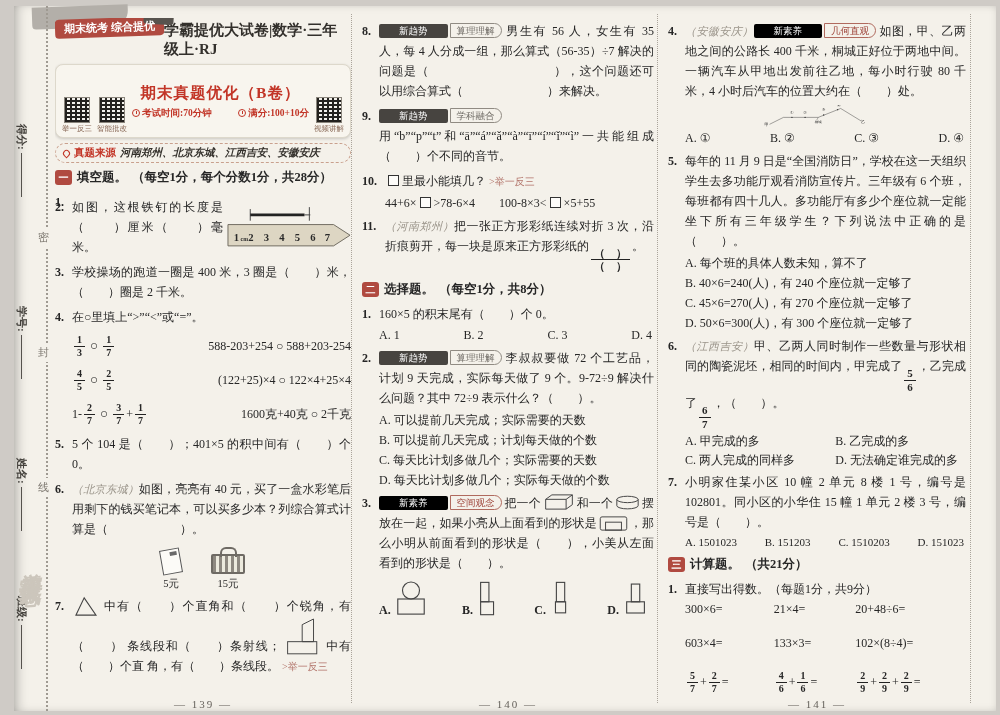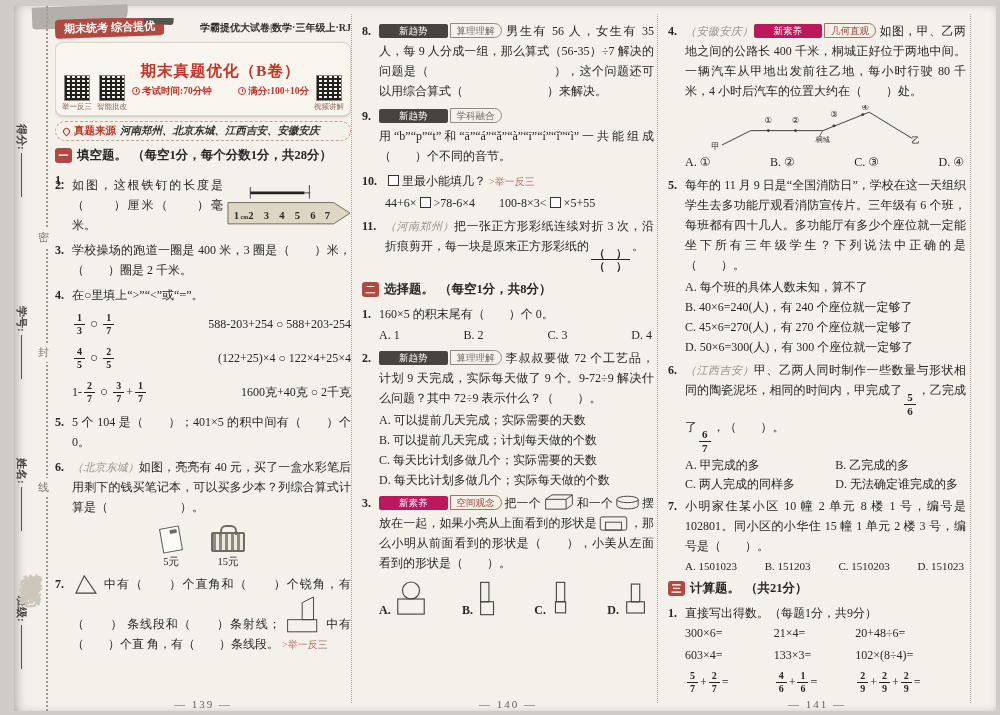--- a/index.html
+++ b/index.html
@@ -20,21 +20,21 @@
   .col { position: absolute; top: 12px; height: 694px; display: flex; flex-direction: column; overflow: hidden; }
   .c1 { left: 41px; width: 296px; }
   .c2 { left: 348px; width: 292px; }
   .c3 { left: 654px; width: 298px; }
   .vsep { position: absolute; top: 8px; bottom: 8px; border-left: 1.5px dotted #aaa49b; }
 
   
   .hrow { display: flex; align-items: flex-start; justify-content: space-between; margin-bottom: 5px; }
   .badge { position: relative; background: #b04a40; color: #fff; font-size: 11px; font-weight: 700; padding: 2px 9px; border-radius: 4px; transform: rotate(-2deg); font-family: "Liberation Sans", sans-serif; white-space: nowrap; z-index: 1; }
   .badge::after { content: ""; position: absolute; right: -10px; top: -5px; width: 30px; height: 13px; background: #57534e; border-radius: 3px; transform: rotate(5deg); z-index: -1; }
-  .series { font-size: 10px; font-weight: 700; color: #33302c; padding-top: 3px; }
+  .series { font-size: 15px; font-weight: 700; color: #33302c; padding-top: 3px; }
   .card { display: flex; align-items: center; gap: 5px; background: #f8f5ee; border: 1px solid #ddd8cb; border-radius: 8px; box-shadow: 0 1px 3px rgba(0,0,0,.18); padding: 4px 6px; }
   .qrblock { text-align: center; margin-top: 28px; }
   .qr { width: 26px; height: 26px; margin: 0 auto; border: 1px solid #8a857c;
         background-image: repeating-linear-gradient(0deg, #23211e 0 2px, transparent 2px 4px),
                           repeating-linear-gradient(90deg, #23211e 0 2px, #f3f1ec 2px 5px); }
   .qrcap { font-size: 7.5px; color: #8a6a58; line-height: 1.2; margin-top: 1px; }
   .titlemid { flex: 1; text-align: center; }
   .ptitle { color: #c23527; font-weight: 700; font-size: 15.5px; letter-spacing: 1px; white-space: nowrap; }
   .pmeta { color: #c23527; font-size: 9.5px; font-weight: 700; display: flex; justify-content: space-between; gap: 10px; align-items: center; margin-top: 3px; white-space: nowrap; }
   .mico { display: inline-block; width: 8px; height: 8px; border: 1.2px solid #c23527; border-radius: 50%; position: relative; margin-right: 2px; vertical-align: -1px; }
@@ -46,21 +46,21 @@
 
   
   .sec { display: flex; align-items: center; gap: 5px; margin: 6px 0 3px; font-weight: 700; font-size: 12.5px; }
   .secbadge { width: 17px; height: 15px; flex: none; background: #b04a40; color: #fff; border-radius: 3px; font-size: 10px; display: flex; align-items: center; justify-content: center; font-family: "Liberation Sans", sans-serif; }
   .q { position: relative; padding-left: 17px; margin: 2.5px 0; font-size: 12px; line-height: 20px; text-align: justify; }
   .q.w2 { padding-left: 23px; }
   .qn { position: absolute; left: 0; top: 0; font-weight: 700; }
   .loc { color: #9a948a; font-size: 11px; font-style: italic; }
   .mk { color: #b3766c; font-size: 10px; white-space: nowrap; }
   .tg1 { display: inline-block; background: #474440; color: #fff; font-size: 9.5px; line-height: 14px; padding: 0 20px; border-radius: 2px; margin-right: 2px; vertical-align: 1px; font-family: "Liberation Sans", sans-serif; }
-  .tg1.red { background: #be185d; }
+  .tg1.red { background: #000000; }
   .tg2 { display: inline-block; border: 1px solid #908b83; color: #6e6a64; font-size: 9.5px; line-height: 13px; padding: 0 6px; border-radius: 0 8px 8px 0; margin-right: 3px; vertical-align: 1px; font-family: "Liberation Sans", sans-serif; }
   .tg2.red { border-color: #b06a5e; color: #9c4036; }
   .bx { display: inline-block; width: 11px; height: 11px; border: 1.3px solid #333; vertical-align: -1px; margin: 0 3px; background: #fdfcf9; }
 
   
   .fr { display: inline-flex; flex-direction: column; align-items: center; line-height: 1.15; font-size: 10px; vertical-align: -7px; margin: 0 2px; font-weight: 600; }
   .frn { border-bottom: 1px solid #222; padding: 0 3px; }
   .frd { padding: 0 3px; }
   .fr.big { font-size: 11px; }
   .cir { font-size: 13.5px; padding: 0 3px; }
@@ -100,21 +100,21 @@
   .roadsvg { display: block; margin: 2px 0 2px 14px; }
   .roadsvg polyline { fill: none; stroke: #3a3a3a; stroke-width: 1.2; }
   .roadsvg circle { fill: #3a3a3a; }
   .roadsvg line { stroke: #3a3a3a; stroke-width: 1; }
   .roadsvg text { fill: #2a2a2a; font-size: 10.5px; text-anchor: middle; }
   .roadsvg .tcn { font-size: 9px; }
 
   .c3svg { vertical-align: -4px; margin: 0 2px; }
   .c3svg rect, .c3svg path, .c3svg ellipse { fill: none; stroke: #444; stroke-width: 1.1; }
 
-  .calcgrid { display: grid; grid-template-columns: 1fr 0.92fr 1.25fr; margin: 1px 0 0 17px; row-gap: 7px; font-size: 12px; }
+  .calcgrid { display: grid; grid-template-columns: 1fr 0.92fr 1.25fr; margin: 1px 0 0 17px; row-gap: 19px; font-size: 12px; }
   .fcell { display: inline-flex; align-items: center; }
 
   .foot { margin-top: auto; text-align: center; color: #66625c; font-size: 11px; padding: 4px 0 2px; letter-spacing: 2px; }
 </style>
 </head>
 <body>
 
 <div class="scan">
   <div class="paper">
     <div class="curl"></div>
@@ -271,21 +271,21 @@
           </svg>
         <span>中有（　　）个直</span>
         <span>角，有（　　）条线段。</span>
         <span class="mk">&gt;举一反三</span>
       </div>
 
       <div class="foot">— 139 —</div>
     </div>
 
     <div class="col c2">
-      <div class="q"><b class="qn">8.</b><span class="tg1">新趋势</span><span class="tg2">算理理解</span><span>男生有 56 人，女生有 35 人，每 9 人分成一组，那么算式（56-35）÷7 解决的问题是（　　　　　　　　　　），这个问题还可以用综合算式（　　　　　　　）来解决。</span></div>
+      <div class="q"><b class="qn">8.</b><span class="tg1">新趋势</span><span class="tg2">算理理解</span><span>男生有 56 人，女生有 35 人，每 4 人分成一组，那么算式（56-35）÷7 解决的问题是（　　　　　　　　　　），这个问题还可以用综合算式（　　　　　　　）来解决。</span></div>
 
       <div class="q"><b class="qn">9.</b><span class="tg1">新趋势</span><span class="tg2">学科融合</span><span>用“b”“p”“t”和“ā”“á”“ǎ”“à”“ī”“í”“ǐ”“ì”一共能组成（　　）个不同的音节。</span></div>
 
       <div class="q w2"><b class="qn">10.</b><span class="bx"></span><span>里最小能填几？</span> <span class="mk">&gt;举一反三</span></div>
       <div class="exprrow">
         <span><span>44+6×</span><span class="bx"></span><span>&gt;78-6×4</span></span>
         <span><span>100-8×3&lt;</span><span class="bx"></span><span>×5+55</span></span>
       </div>
 
       <div class="q w2"><b class="qn">11.</b><span class="loc">（河南郑州）</span><span>把一张正方形彩纸连续对折 3 次，沿折痕剪开，每一块是原来正方形彩纸的</span><span class="fr big">

